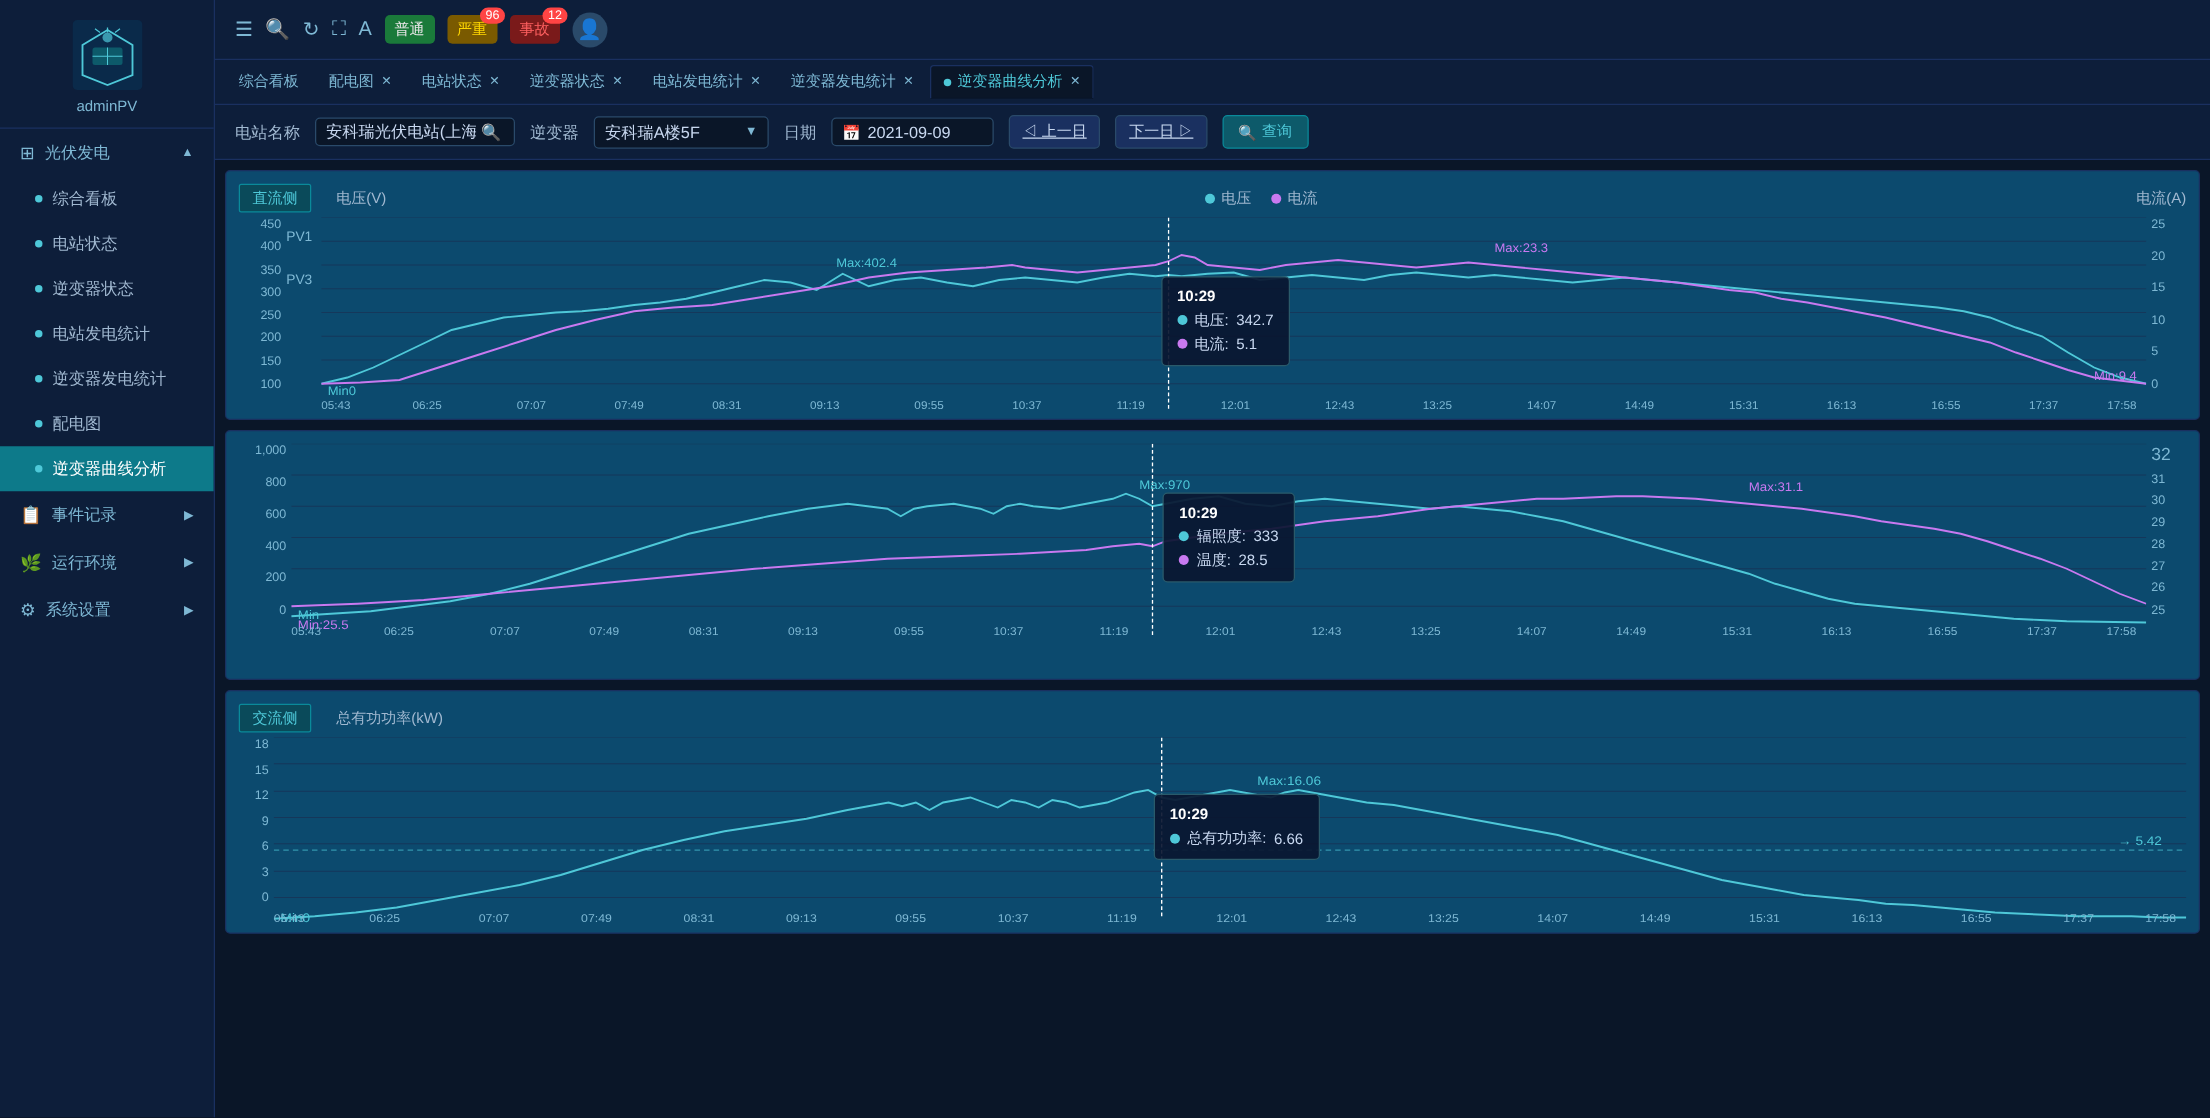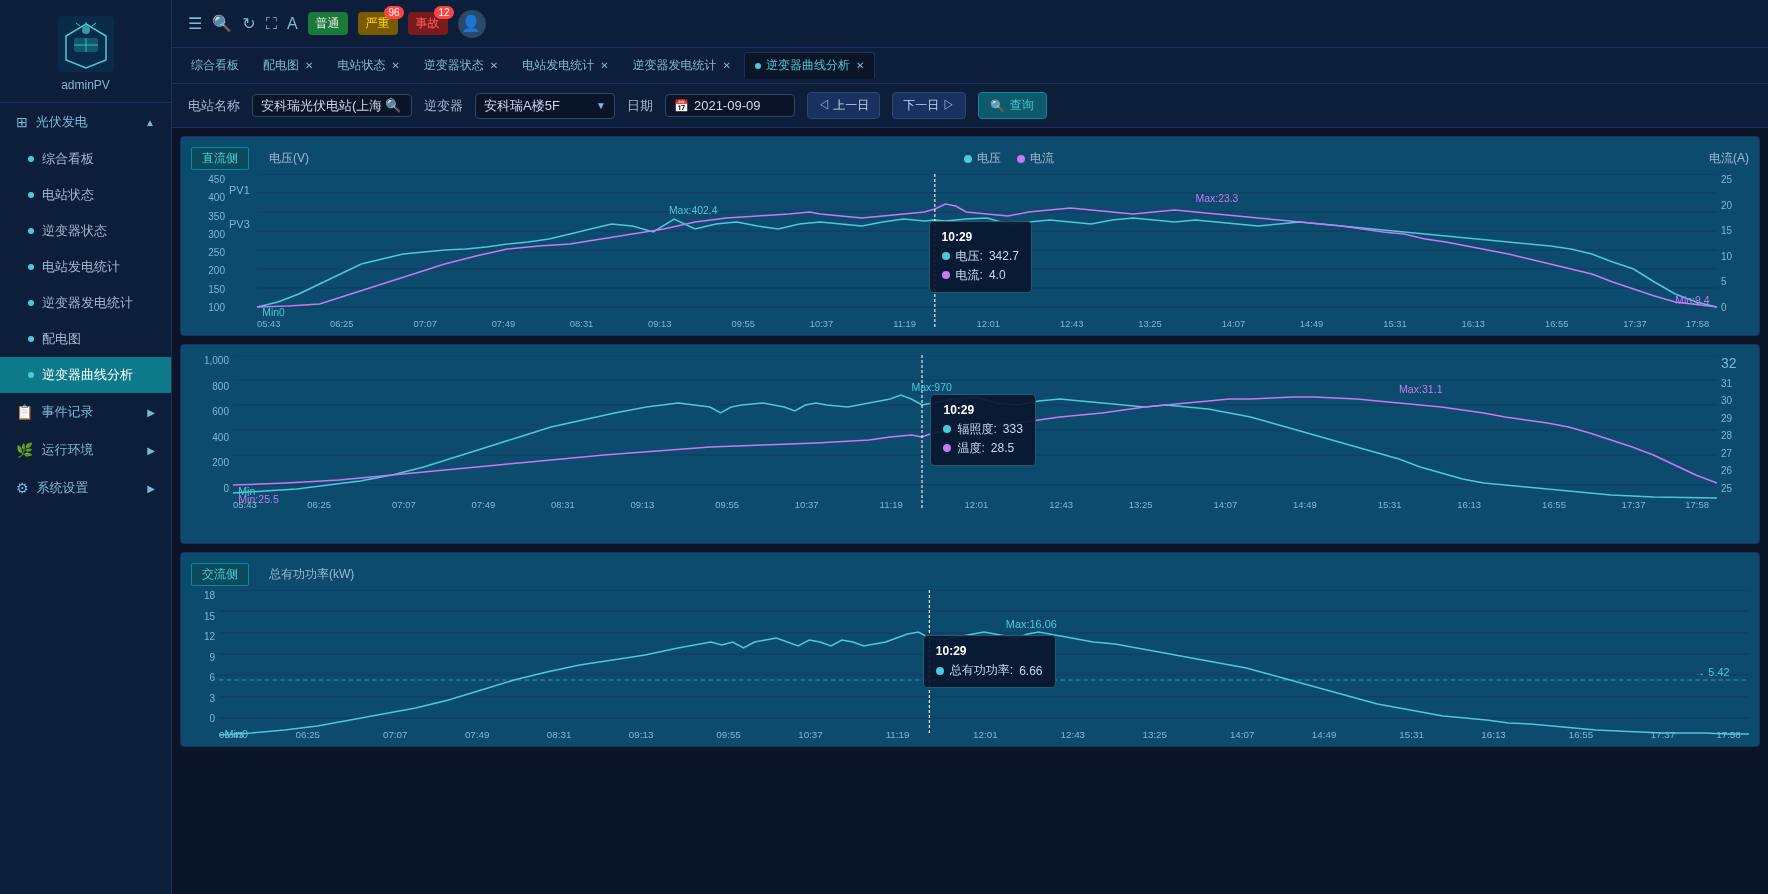--- a/index.html
+++ b/index.html
@@ -247,20 +247,21 @@
       background: #1a3060;
       border: 1px solid #2a4a6a;
       color: #c8d8f0;
       padding: 4px 10px;
       border-radius: 4px;
       cursor: pointer;
       font-size: 12px;
       display: flex;
       align-items: center;
       gap: 4px;
+      text-decoration: underline;
     }
     .filter-query-btn {
       background: #0d5a6a;
       border: 1px solid #0a8a9a;
       color: #4ec8d8;
       padding: 4px 12px;
       border-radius: 4px;
       cursor: pointer;
       font-size: 12px;
       display: flex;
@@ -601,21 +602,21 @@
           <div class="chart-tooltip" style="left:46%; top:30%;">
             <div class="tooltip-title">10:29</div>
             <div class="tooltip-row">
               <span class="tooltip-dot" style="background:#4ec8d8;"></span>
               <span>电压:</span>
               <span>342.7</span>
             </div>
             <div class="tooltip-row">
               <span class="tooltip-dot" style="background:#c879f0;"></span>
               <span>电流:</span>
-              <span>4.0</span>
+              <span>5.1</span>
             </div>
           </div>
         </div>
 
         <div style="width:32px; display:flex; flex-direction:column; justify-content:space-between; padding:0 0 16px 4px;">
           <span style="font-size:10px;color:#7eb8d4;">25</span>
           <span style="font-size:10px;color:#7eb8d4;">20</span>
           <span style="font-size:10px;color:#7eb8d4;">15</span>
           <span style="font-size:10px;color:#7eb8d4;">10</span>
           <span style="font-size:10px;color:#7eb8d4;">5</span>

